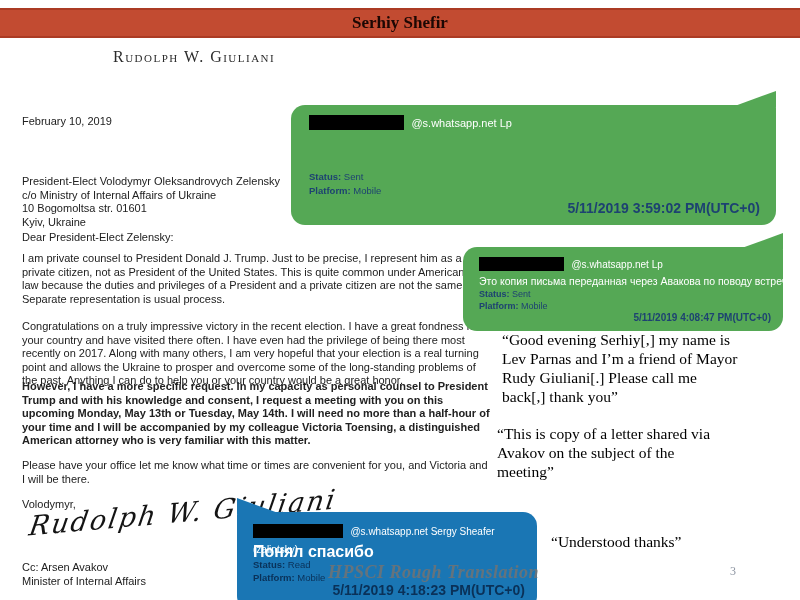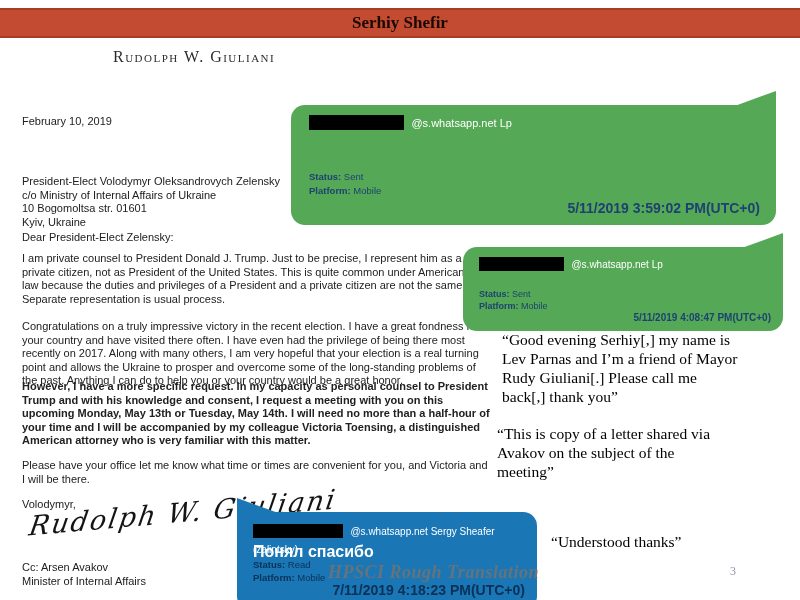--- a/index.html
+++ b/index.html
@@ -142,20 +142,21 @@
   </div>
   <div class="ts">5/11/2019 3:59:02 PM(UTC+0)</div>
 </div>
 
 <div class="bubble green b2">
   <div class="tail"></div>
   <div class="hdr">
     <span class="redaction"></span>
     <span class="sender">@s.whatsapp.net Lp</span>
   </div>
+  <div class="msg">Это копия письма переданная через Авакова по поводу встречи</div>
   <div class="meta status">
     <span>Status:</span>
     <span class="val">Sent</span>
   </div>
   <div class="meta platform">
     <span>Platform:</span>
     <span class="val">Mobile</span>
   </div>
   <div class="ts">5/11/2019 4:08:47 PM(UTC+0)</div>
 </div>
@@ -168,21 +169,21 @@
   </div>
   <div class="msg">Понял спасибо</div>
   <div class="meta status">
     <span>Status:</span>
     <span class="val">Read</span>
   </div>
   <div class="meta platform">
     <span>Platform:</span>
     <span class="val">Mobile</span>
   </div>
-  <div class="ts">7/11/2019 4:18:23 PM(UTC+0)</div>
+  <div class="ts">5/11/2019 4:18:23 PM(UTC+0)</div>
 </div>
 
 <div class="abs translation t1">“Good evening Serhiy[,] my name is
 Lev Parnas and I’m a friend of Mayor
 Rudy Giuliani[.] Please call me
 back[,] thank you”</div>
 <div class="abs translation t2">“This is copy of a letter shared via
 Avakov on the subject of the
 meeting”</div>
 <div class="abs translation t3">“Understood thanks”</div>

